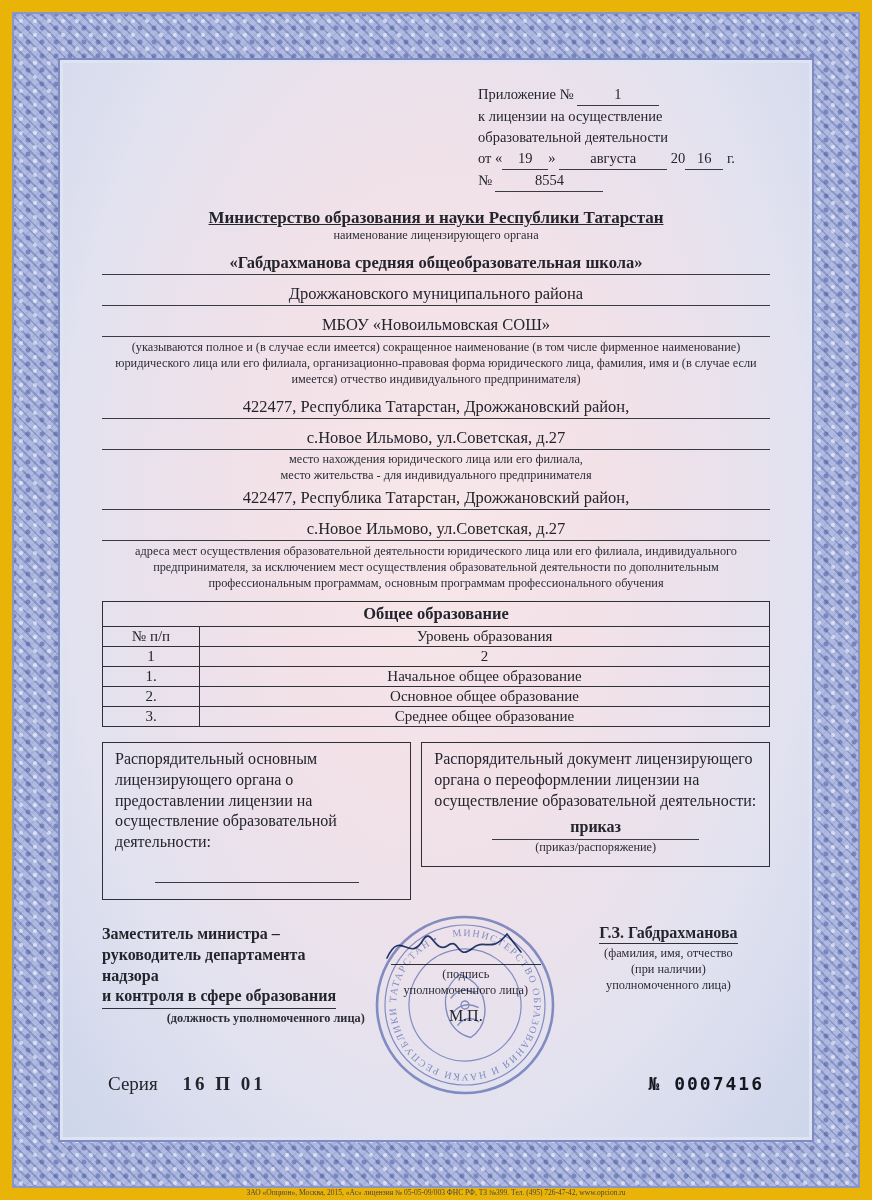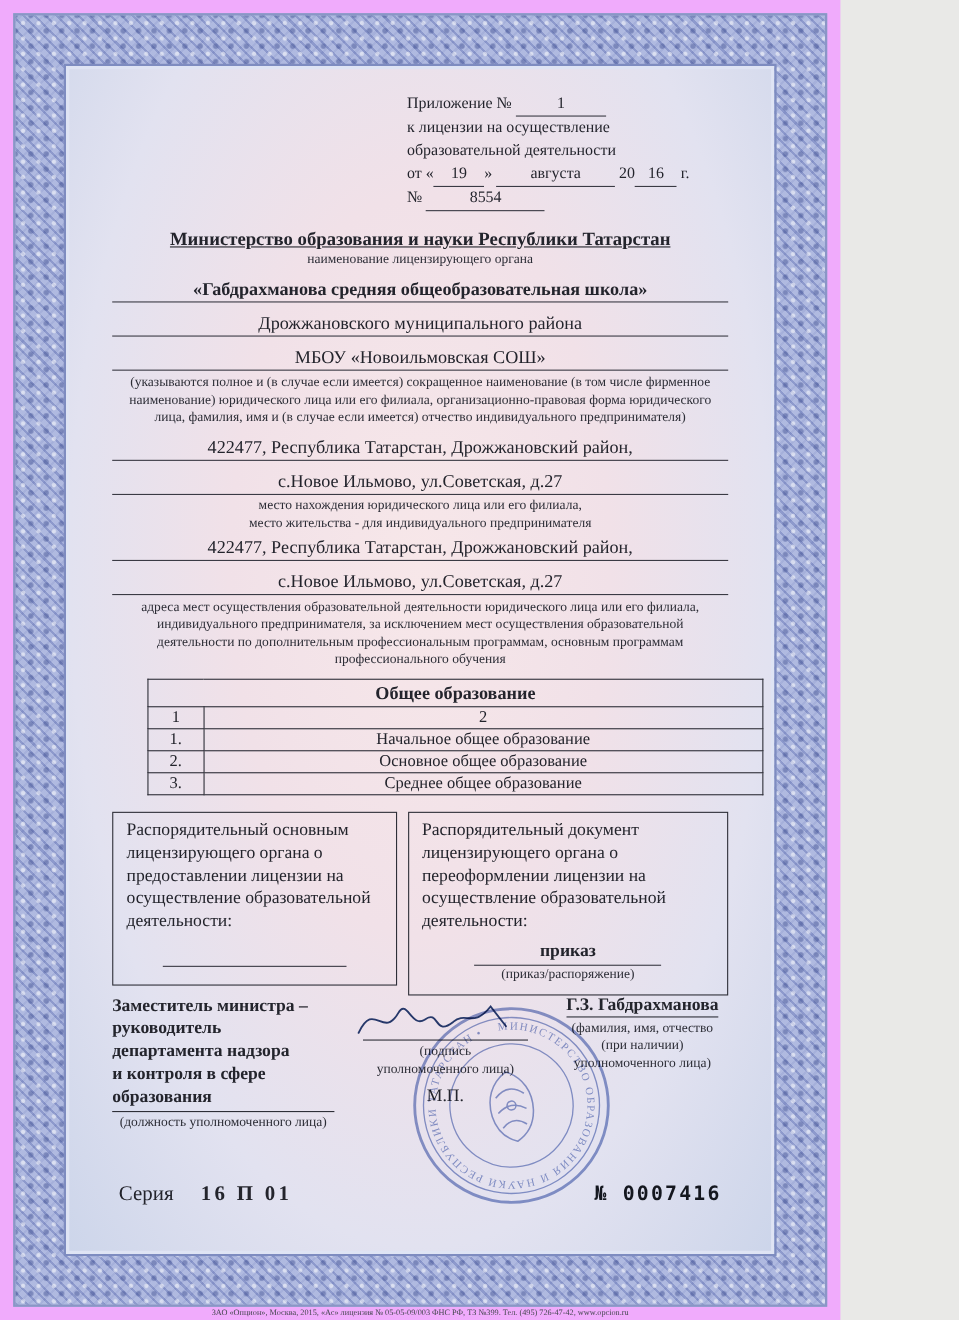--- a/index.html
+++ b/index.html
@@ -1,16 +1,16 @@
 <!DOCTYPE html>
 <html><head>
 <meta charset="utf-8">
 <style>
   html,body{margin:0;padding:0;background:#e9e9e7;}
-  .page{position:relative;width:764px;height:1200px;background:#f0abfc;overflow:hidden;
+  .page{position:relative;width:872px;height:1200px;background:#eab308;overflow:hidden;
         font-family:"Liberation Serif",serif;color:#23242c;}
   
   .frame{position:absolute;inset:12px;border:2px solid #8a96c6;
     background:
       radial-gradient(circle, rgba(255,255,255,.55) 1.5px, transparent 2.5px) 0 0/14px 14px,
       radial-gradient(circle, rgba(70,85,150,.5) 2px, transparent 3px) 7px 7px/14px 14px,
       repeating-linear-gradient(45deg, rgba(116,130,190,.55) 0 2px, rgba(178,188,226,.55) 2px 7px),
       repeating-linear-gradient(-45deg, rgba(116,130,190,.35) 0 2px, rgba(178,188,226,.35) 2px 7px),
       #aab4dc;}
   .sheet{position:absolute;inset:58px;border:2px solid #7e8cc0;box-shadow:0 0 0 3px #dfe4f4 inset;
@@ -22,37 +22,37 @@
   .fill.xs{min-width:26px;} .fill.sm{min-width:34px;} .fill.md{min-width:96px;} .fill.lg{min-width:70px;}
 
   .authority{margin-top:16px;text-align:center;font-size:17px;font-weight:bold;text-decoration:underline;}
   .caption{font-size:12.3px;line-height:1.3;color:#2c2d36;}
   .center{text-align:center;}
   .narrow{margin:3px 6px 0;}
 
   .ruled{margin-top:9px;text-align:center;font-size:16.5px;border-bottom:1px solid #3a3a44;padding-bottom:1px;}
   .ruled.bold{font-weight:bold;}
 
-  table.edu{width:100%;border-collapse:collapse;margin-top:9px;font-size:15px;margin-left:32px;}
+  table.edu{width:100%;border-collapse:collapse;margin-top:9px;font-size:15px;}
   table.edu td{border:1.4px solid #2e2f38;text-align:center;padding:1px 4px;}
   table.edu .t-title{font-size:16.5px;font-weight:bold;padding:2px;}
   table.edu .c1{width:88px;}
 
   .boxes{display:flex;gap:10px;margin-top:15px;align-items:flex-start;}
   .box{border:1.6px solid #2e2f38;padding:6px 12px 10px;font-size:16px;line-height:1.3;box-sizing:border-box;}
   .box.left{width:47%;}
   .box.right{width:53%;}
   .blank-line{border-bottom:1px solid #3a3a44;width:72%;margin:28px auto 6px;height:1px;}
   .order-value{border-bottom:1px solid #3a3a44;width:64%;margin:6px auto 0;text-align:center;font-weight:bold;padding-bottom:1px;}
   .order-date{margin:12px auto 0;border-bottom:1px solid #3a3a44;text-align:center;font-weight:bold;padding-bottom:2px;width:96%;}
 
-  .sig-row{display:flex;font-size:16px;gap:26px;}
+  .sig-row{display:flex;margin-top:24px;font-size:16px;gap:26px;}
   .sig-left{width:300px;line-height:1.3;font-weight:bold;}
   .sig-left .u{display:inline-block;border-bottom:1.2px solid #2e2f38;padding-bottom:1px;}
-  .sig-left .caption{font-weight:normal;text-align:center;margin-top:2px;}
+  .sig-left .caption{font-weight:bold;text-align:right;margin-top:2px;}
   .sig-mid{flex:1;position:relative;text-align:center;}
   .scrawl{position:absolute;left:50%;top:-2px;transform:translateX(-58%);}
   .sig-line{border-bottom:1.2px solid #2e2f38;width:150px;margin:40px auto 2px;}
   .mp{margin-top:8px;font-size:16px;}
   .sig-right{width:232px;text-align:center;}
   .sig-right .name{display:inline-block;font-weight:bold;border-bottom:1.2px solid #2e2f38;padding-bottom:1px;margin-bottom:2px;}
 
   .foot{display:flex;justify-content:space-between;align-items:baseline;margin-top:46px;padding:0 6px;}
   .series{font-size:19px;}
   .series-val{font-weight:bold;letter-spacing:3px;margin-left:20px;}
@@ -103,20 +103,24 @@
       <div class="caption center">место жительства - для индивидуального предпринимателя</div>
 
       <div class="ruled" style="margin-top:4px;">422477, Республика Татарстан, Дрожжановский район,</div>
       <div class="ruled">с.Новое Ильмово, ул.Советская, д.27</div>
       <div class="caption center narrow">адреса мест осуществления образовательной деятельности юридического лица или его филиала, индивидуального предпринимателя, за исключением мест осуществления образовательной деятельности по дополнительным профессиональным программам, основным программам профессионального обучения</div>
 
       <table class="edu">
         <tbody>
             <tr>
           <td colspan="2" class="t-title">Общее образование</td>
+        </tr>
+        <tr>
+          <td class="c1">№ п/п</td>
+          <td>Уровень образования</td>
         </tr>
         <tr>
           <td>1</td>
           <td>2</td>
         </tr>
         <tr>
           <td>1.</td>
           <td>Начальное общее образование</td>
         </tr>
         <tr>

